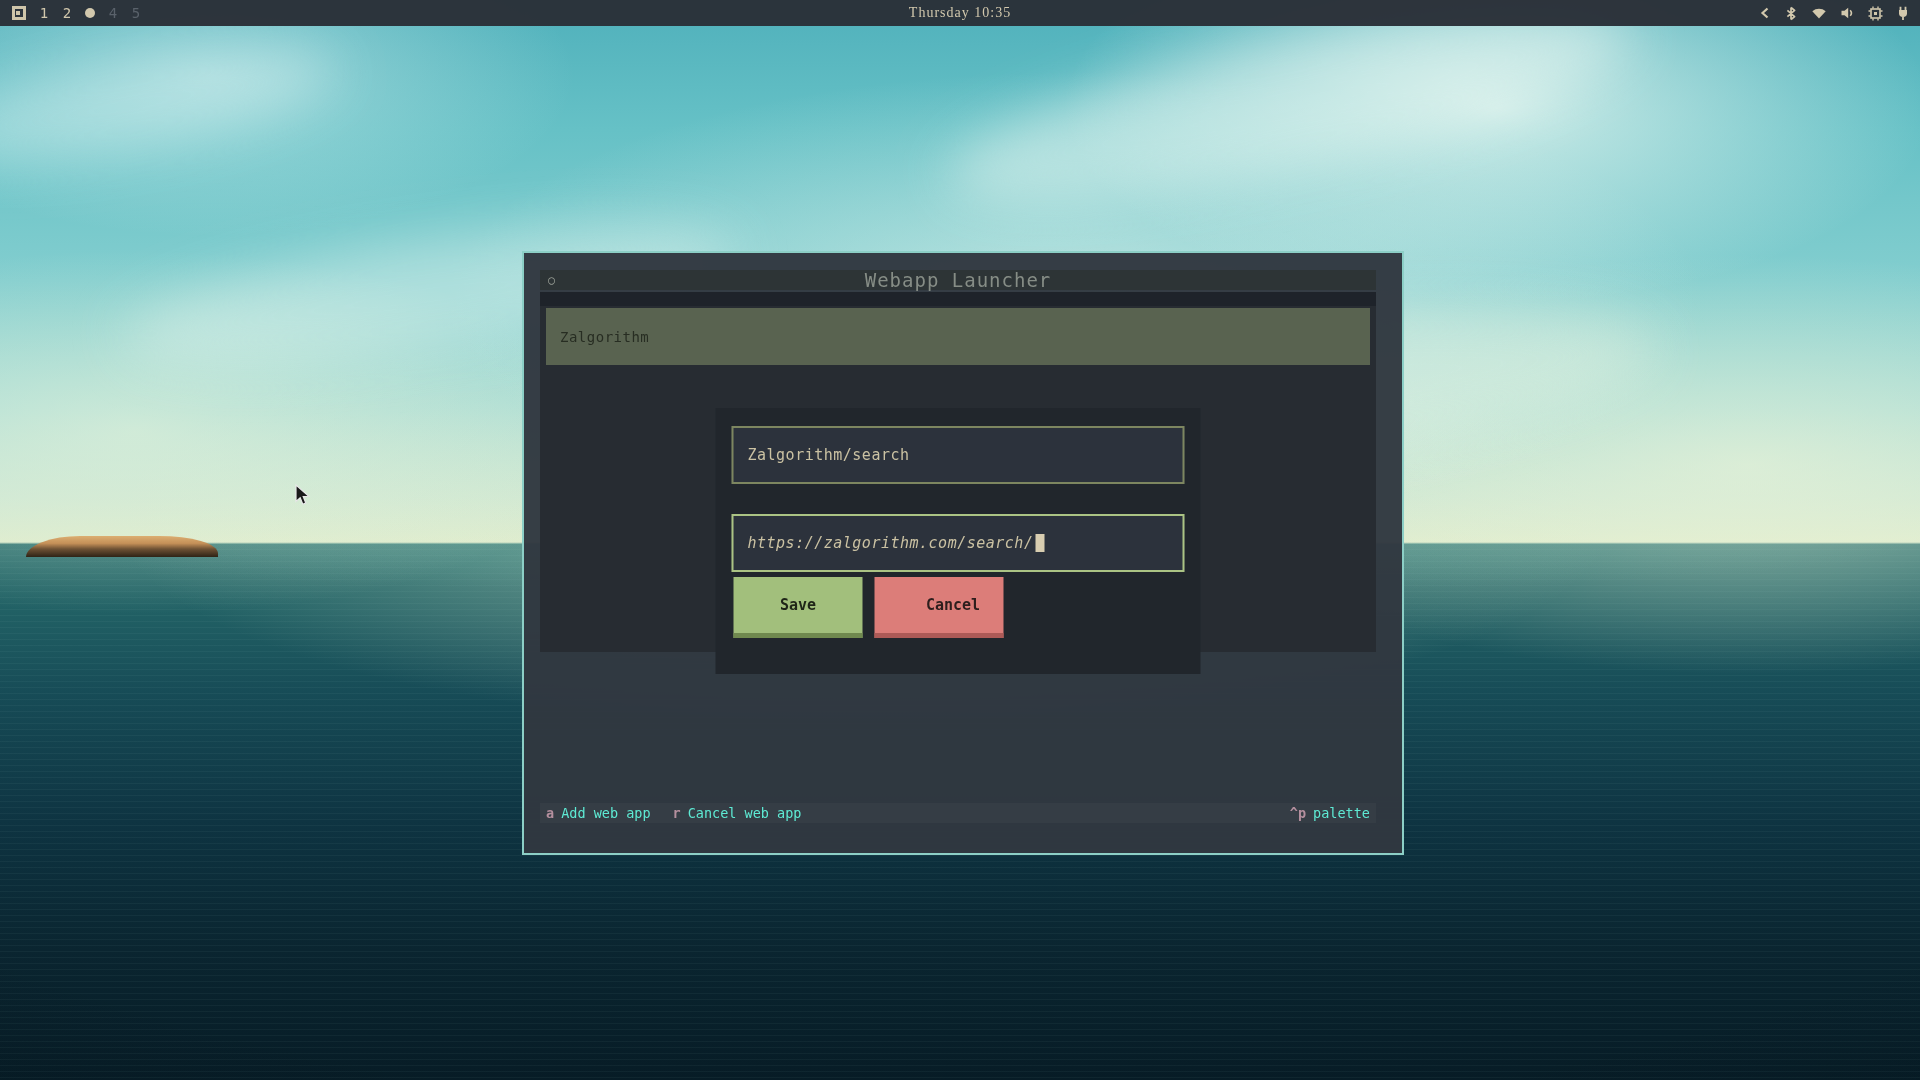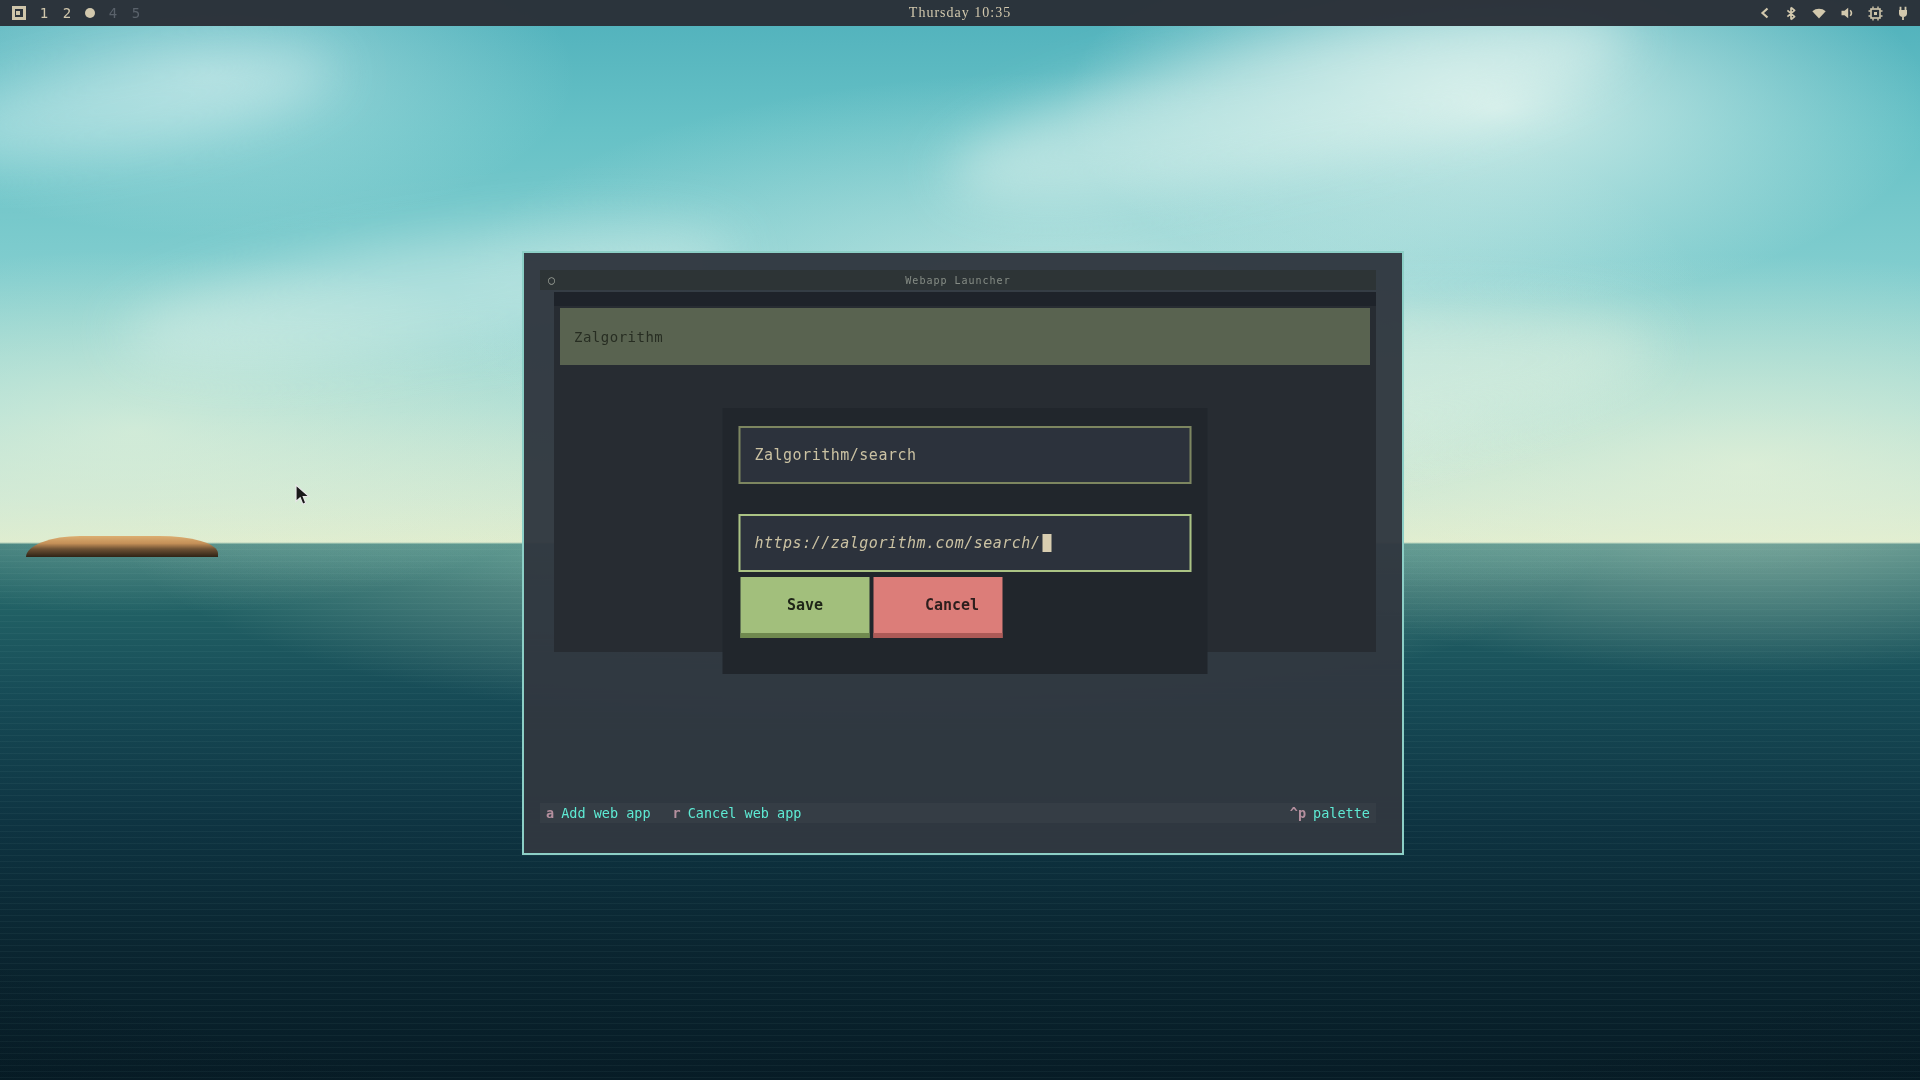--- a/index.html
+++ b/index.html
@@ -50,39 +50,39 @@
   .tb-right { margin-left:auto; display:flex; align-items:center; gap:13px; padding-right:10px; z-index:2; }
   .tb-right svg { display:block; }
 
   
   .window { position:absolute; left:522px; top:251px; width:882px; height:604px;
     border:2px solid #8ccfc6; background:rgba(49,56,64,0.97); z-index:10; }
   .titlebar { position:absolute; left:16px; right:26px; top:17px; height:20px;
     background:#2d3436; display:flex; align-items:center; }
   .tb-indicator { color:#959b93; font-size:12px; padding-left:8px; width:24px; }
   .tb-title { position:absolute; left:0; right:0; text-align:center;
-    color:#868d86; font-size:10px; letter-spacing:1px; }
+    color:#868d86; font-size:19px; letter-spacing:1px; }
   .main-panel { position:absolute; left:16px; right:26px; top:39px; height:360px;
-    background:#272c32;margin-left:14px; }
+    background:#272c32; }
   .list-top-strip { position:absolute; left:0; right:0; top:0; height:14px; background:#1e232a; }
   .list-row { position:absolute; left:6px; right:6px; top:16px; height:57px;
     background:#596350; display:flex; align-items:center; }
   .list-row span { color:#272d22; font-size:14px; padding-left:14px; letter-spacing:0.5px; }
 
   .dialog { position:absolute; left:50%; transform:translateX(-50%); top:116px;
     width:485px; height:266px; background:#21262c; }
   .field { position:absolute; left:16px; width:453px; height:58px;
     background:#2c323c; border:2px solid #7d8660; display:flex; align-items:center;
     padding-left:14px; }
   .field.name { top:18px; }
   .field.url  { top:106px; border-color:#abc384;font-style:italic; }
   .field-text { color:#cbc2a3; font-size:15px; letter-spacing:0.5px; white-space:pre; }
   .cursor-block { width:9px; height:18px; background:#d8cdb0; margin-left:2px; }
 
-  .btn-row { position:absolute; left:18px; top:169px; display:flex; gap:4px; }
+  .btn-row { position:absolute; left:18px; top:169px; display:flex; gap:12px; }
   .btn { width:129px; height:61px; border:none; font-family:"DejaVu Sans Mono", monospace;
     font-size:15px; font-weight:bold; cursor:default; }
   .btn.save   { background:#a2bf7c; color:#1f2518; border-bottom:5px solid #70894f; }
   .btn.cancel { background:#dc7d79; color:#2d1e1d; border-bottom:5px solid #ad5a57;padding-left:28px; }
 
   .footerbar { position:absolute; left:16px; right:26px; top:550px; height:20px;
     background:#353d45; display:flex; align-items:center; font-size:13.5px; }
   .footer-left  { display:flex; gap:7px; padding-left:6px; }
   .footer-right { margin-left:auto; display:flex; gap:7px; padding-right:6px; }
   .kbd { color:#b48f9e; font-weight:bold; }

